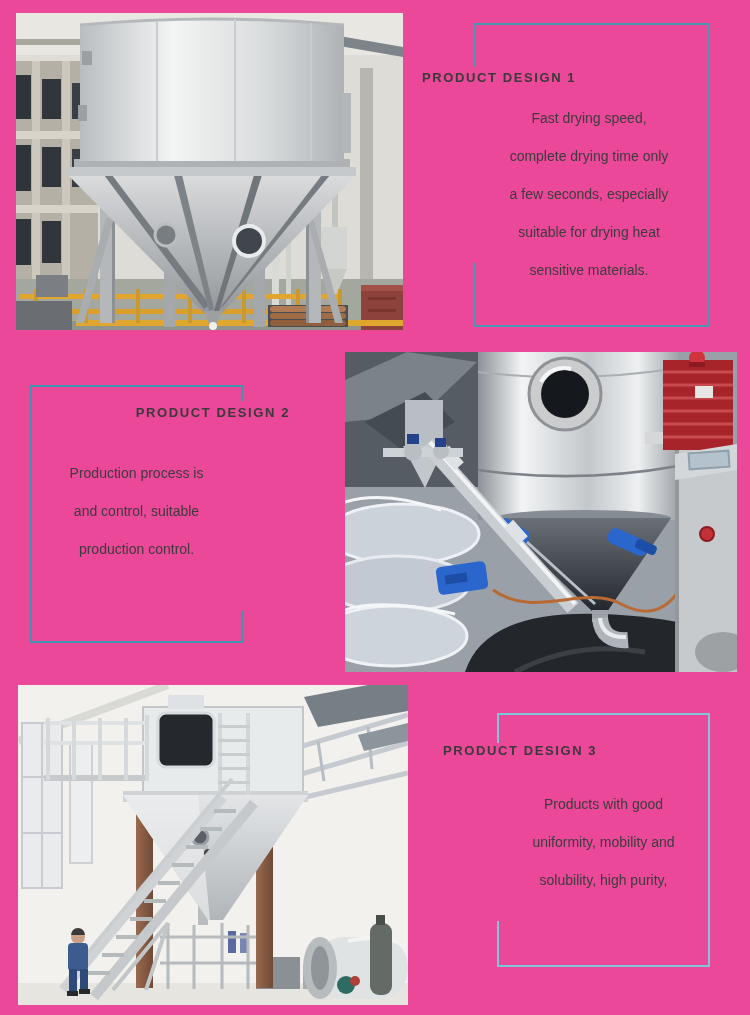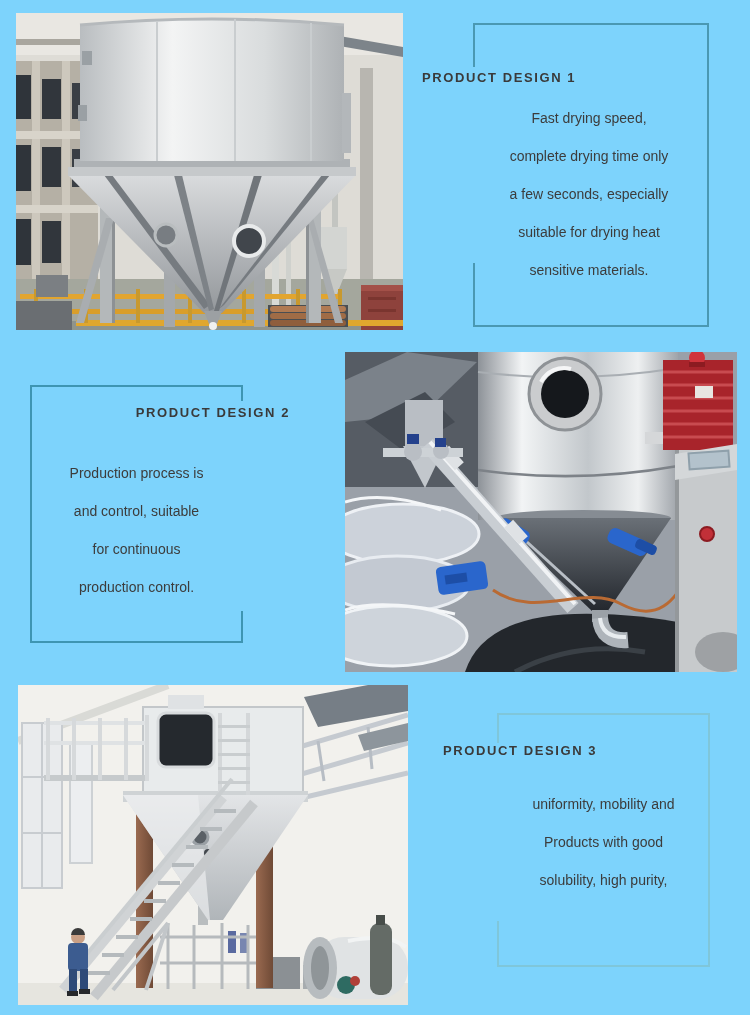--- a/index.html
+++ b/index.html
@@ -1,17 +1,17 @@
 <!DOCTYPE html>
 <html><head>
 <meta charset="utf-8">
 <style>
   html,body{margin:0;padding:0;background:#ffffff;}
   .page{
-    position:relative;width:750px;height:1015px;background:#7dd3fc;
+    position:relative;width:750px;height:1015px;background:#ec4899;
     font-family:"Liberation Sans",sans-serif;overflow:hidden;
   }
   .photo{position:absolute;overflow:hidden;}
   .photo svg{display:block;width:100%;height:100%;}
   .fl{position:absolute;background:var(--accent,#4a98b2);}
   .sec-heading{
     position:absolute;font-size:13px;font-weight:700;letter-spacing:1.6px;
     color:#3a3a3a;white-space:nowrap;
   }
   .sec-body{
@@ -153,21 +153,20 @@
   <div class="section" style="--accent: #3e95b2;">
     <div class="fl" style="left:30px;top:385px;width:213px;height:2px;"></div>
     <div class="fl" style="left:30px;top:385px;width:2px;height:258px;"></div>
     <div class="fl" style="left:30px;top:641px;width:213px;height:2px;"></div>
     <div class="fl" style="left:241px;top:385px;width:2px;height:16px;"></div>
     <div class="fl" style="left:241px;top:611px;width:2px;height:32px;"></div>
     <div class="sec-heading" style="right:460px;top:405px;">PRODUCT DESIGN 2</div>
     <div class="sec-body" style="left:18px;top:454px;width:237px;">
       <div>Production process is</div>
       <div>and control, suitable</div>
-      <div>for continuous</div>
       <div>production control.</div>
     </div>
   </div>
 
   <div class="photo" style="left:345px;top:352px;width:392px;height:320px;" aria-label="spray-dryer-closeup-cone-and-pipes">
     <svg viewBox="0 0 392 320" preserveAspectRatio="none">
       <defs>
         <linearGradient id="p2body" x1="0" y1="0" x2="1" y2="0">
           <stop offset="0" stop-color="#8d9298"></stop>
             <stop offset="0.22" stop-color="#f2f4f5"></stop>
@@ -397,19 +396,19 @@
   </div>
 
   <div class="section" style="--accent: #7fc6da;">
     <div class="fl" style="left:497px;top:713px;width:213px;height:2px;"></div>
     <div class="fl" style="left:708px;top:713px;width:2px;height:254px;"></div>
     <div class="fl" style="left:497px;top:965px;width:213px;height:2px;"></div>
     <div class="fl" style="left:497px;top:713px;width:2px;height:30px;"></div>
     <div class="fl" style="left:497px;top:921px;width:2px;height:46px;"></div>
     <div class="sec-heading" style="left:443px;top:743px;">PRODUCT DESIGN 3</div>
     <div class="sec-body" style="left:485px;top:785px;width:237px;">
+      <div>Products with good</div>
       <div>uniformity, mobility and</div>
-      <div>Products with good</div>
       <div>solubility, high purity,</div>
     </div>
   </div>
 
 </div>
 
 </body></html>

